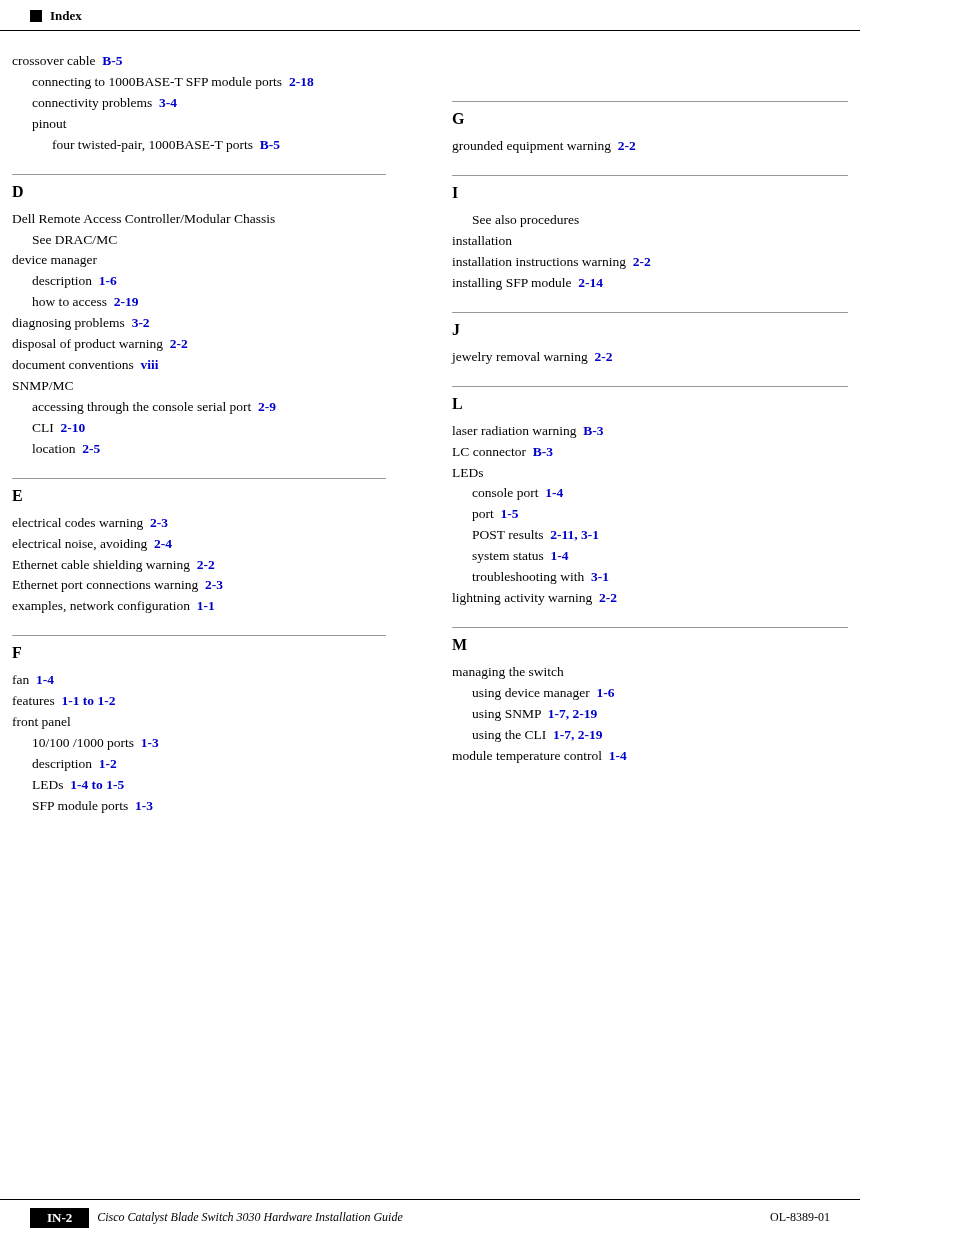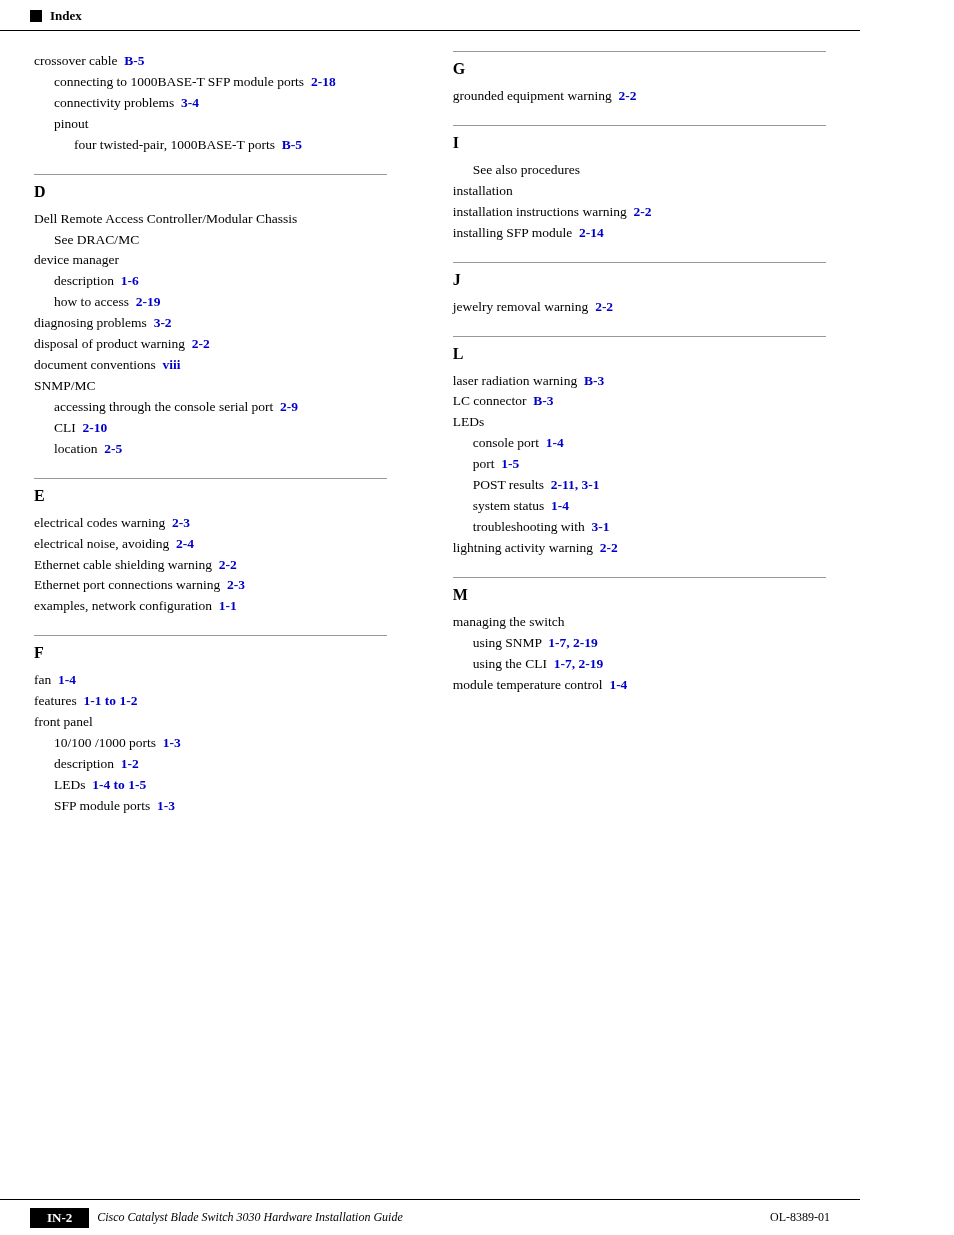--- a/index.html
+++ b/index.html
@@ -36,22 +36,23 @@
       flex-shrink: 0;
     }
     .header-index {
       font-size: 13px;
       font-weight: bold;
     }
 
     
     .content-area {
       display: flex;
-      padding: 0 34px;
+      padding: 0 12px;
       gap: 16px;
+      align-items: center;
     }
 
     .left-col {
       width: 430px;
       padding-right: 20px;
       padding-top: 20px;
     }
 
     .right-col {
       width: 464px;
@@ -238,20 +239,21 @@
         <div class="entry entry-sub">POST results &nbsp;<span class="link">2-11, 3-1</span></div>
         <div class="entry entry-sub">system status &nbsp;<span class="link">1-4</span></div>
         <div class="entry entry-sub">troubleshooting with &nbsp;<span class="link">3-1</span></div>
         <div class="entry entry-main">lightning activity warning &nbsp;<span class="link">2-2</span></div>
       </div>
 
       <div class="section">
         <hr class="section-divider">
         <div class="section-letter">M</div>
         <div class="entry entry-main">managing the switch</div>
+        <div class="entry entry-sub">using device manager &nbsp;<span class="link">1-6</span></div>
         <div class="entry entry-sub">using SNMP &nbsp;<span class="link">1-7, 2-19</span></div>
         <div class="entry entry-sub">using the CLI &nbsp;<span class="link">1-7, 2-19</span></div>
         <div class="entry entry-main">module temperature control &nbsp;<span class="link">1-4</span></div>
       </div>
 
     </div>
 
   </div>
 
   <div class="footer">

